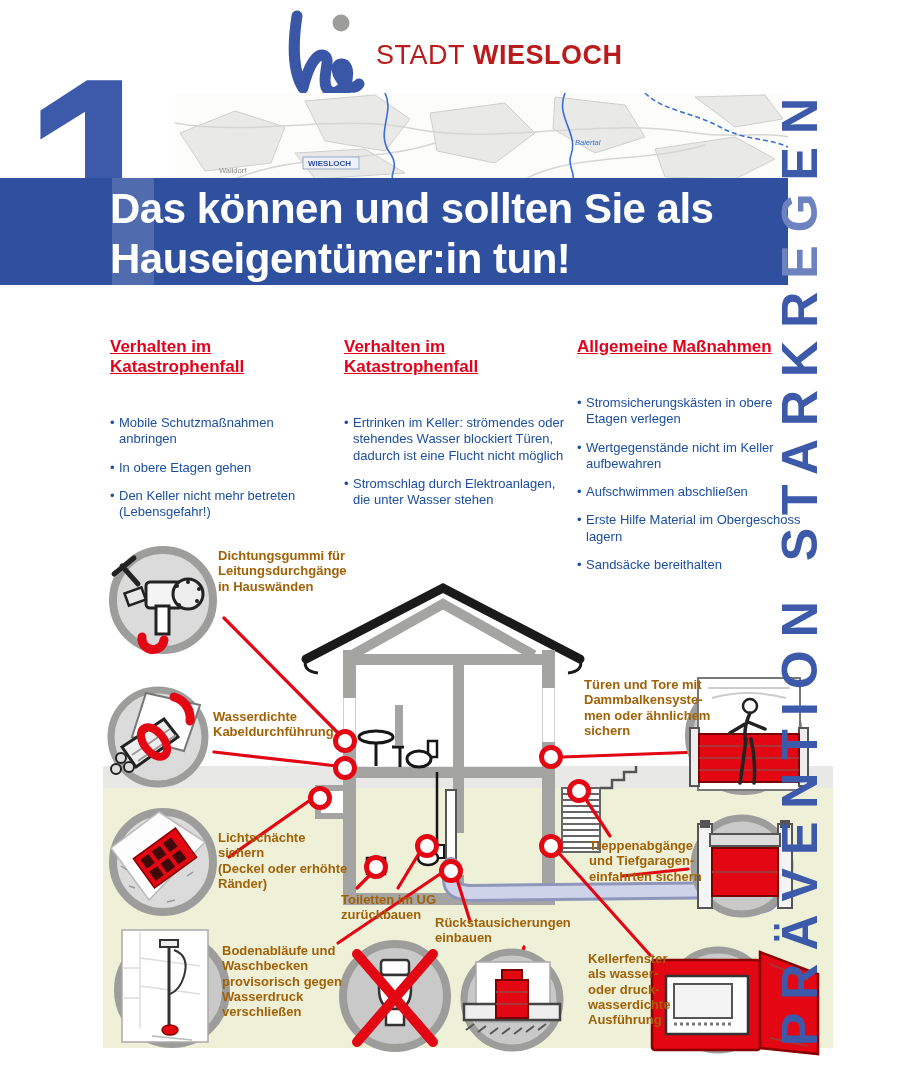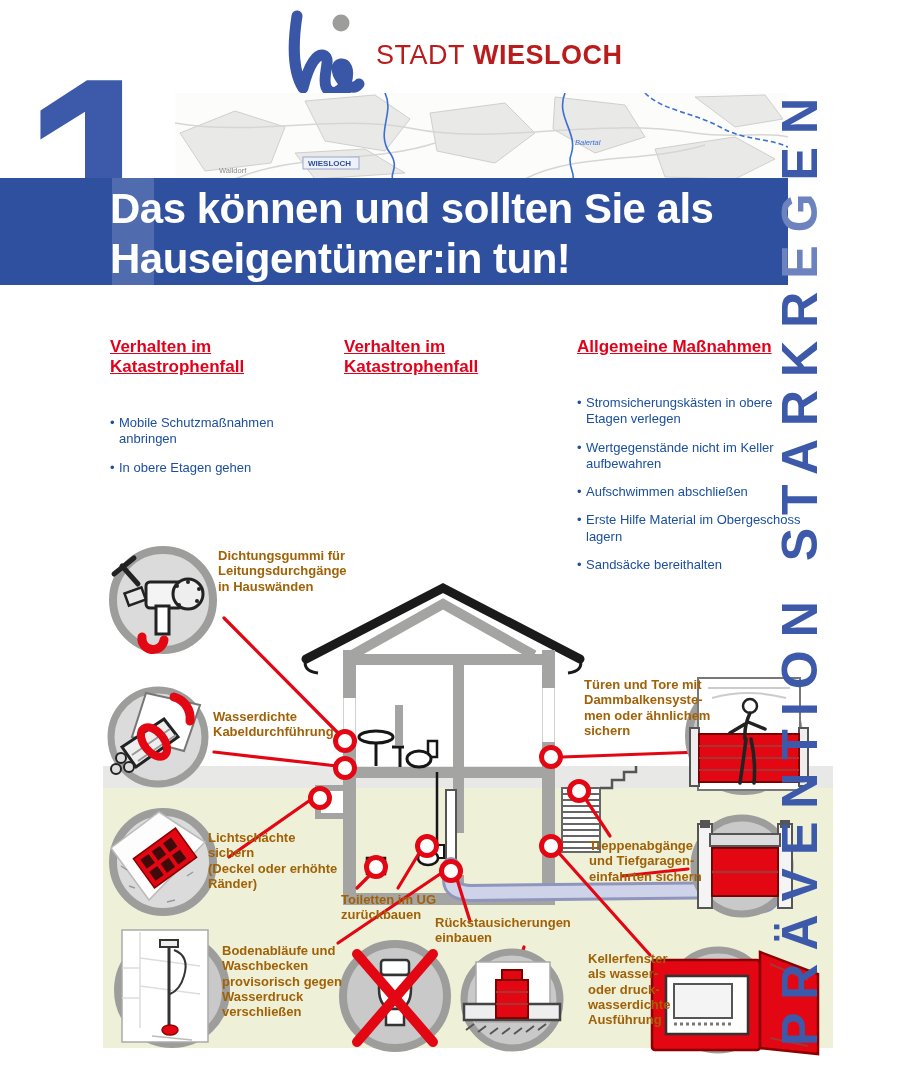--- a/index.html
+++ b/index.html
@@ -28,21 +28,21 @@
   .col{position:absolute;top:337px;z-index:3;}
   #col-1{left:110px;width:222px;} #col-2{left:344px;width:226px;} #col-3{left:577px;width:238px;}
   .col h3{margin:0 0 38px 0;color:#e2001a;font-size:17px;font-weight:700;text-decoration:underline;}
   .col ul{list-style:none;margin:0;padding:0;color:#1c4fa0;font-size:13px;line-height:1.25;}
   .col li{position:relative;margin:12px 0 11px 0;padding-left:9px;}
   .col li::before{content:"•";position:absolute;left:0;}
   
   #scene{position:absolute;left:0;top:0;width:900px;height:1070px;z-index:1;}
   .pic{position:absolute;z-index:2;overflow:visible;}
   .cl{position:absolute;z-index:4;font-size:13px;font-weight:700;color:#a16207;line-height:1.18;white-space:pre-line;}
-  #cl-sealing{left:218px;top:548px;} #cl-cable{left:213px;top:709px;} #cl-lightshaft{left:208px;top:830px;}
+  #cl-sealing{left:218px;top:548px;} #cl-cable{left:213px;top:709px;} #cl-lightshaft{left:218px;top:830px;}
   #cl-toilet-ug{left:341px;top:892px;} #cl-floor-drains{left:222px;top:943px;}
   #cl-backflow{left:435px;top:915px;width:150px;}
   #cl-doors{left:584px;top:677px;} #cl-stairs{left:589px;top:838px;} #cl-window{left:588px;top:951px;}
 </style>
 </head>
 <body>
 
 <div id="poster">
 
   <svg id="logo-mark" viewBox="0 0 84 118">
@@ -94,24 +94,30 @@
       <span>PRÄVENTION STARKR</span><span class="lt">EG</span><span>EN</span>
     </div>
   </div>
 
   <div class="col" id="col-1">
     <h3>Verhalten im Katastrophenfall</h3>
     <ul>
 
     <li>Mobile Schutzmaßnahmen anbringen</li>
         <li>In obere Etagen gehen</li>
+        <li>Den Keller nicht mehr betreten (Lebensgefahr!)</li>
       </ul>
   </div>
   <div class="col" id="col-2">
     <h3>Verhalten im Katastrophenfall</h3>
+    <ul>
+
+    <li>Ertrinken im Keller: strömendes oder stehendes Wasser blockiert Türen, dadurch ist eine Flucht nicht möglich</li>
+        <li>Stromschlag durch Elektroanlagen, die unter Wasser stehen</li>
+      </ul>
   </div>
   <div class="col" id="col-3">
     <h3>Allgemeine Maßnahmen</h3>
     <ul>
 
         <li>Stromsicherungskästen in obere Etagen verlegen</li>
         <li>Wertgegenstände nicht im Keller aufbewahren</li>
         <li>Aufschwimmen abschließen</li>
         <li>Erste Hilfe Material im Obergeschoss lagern</li>
         <li>Sandsäcke bereithalten</li>

